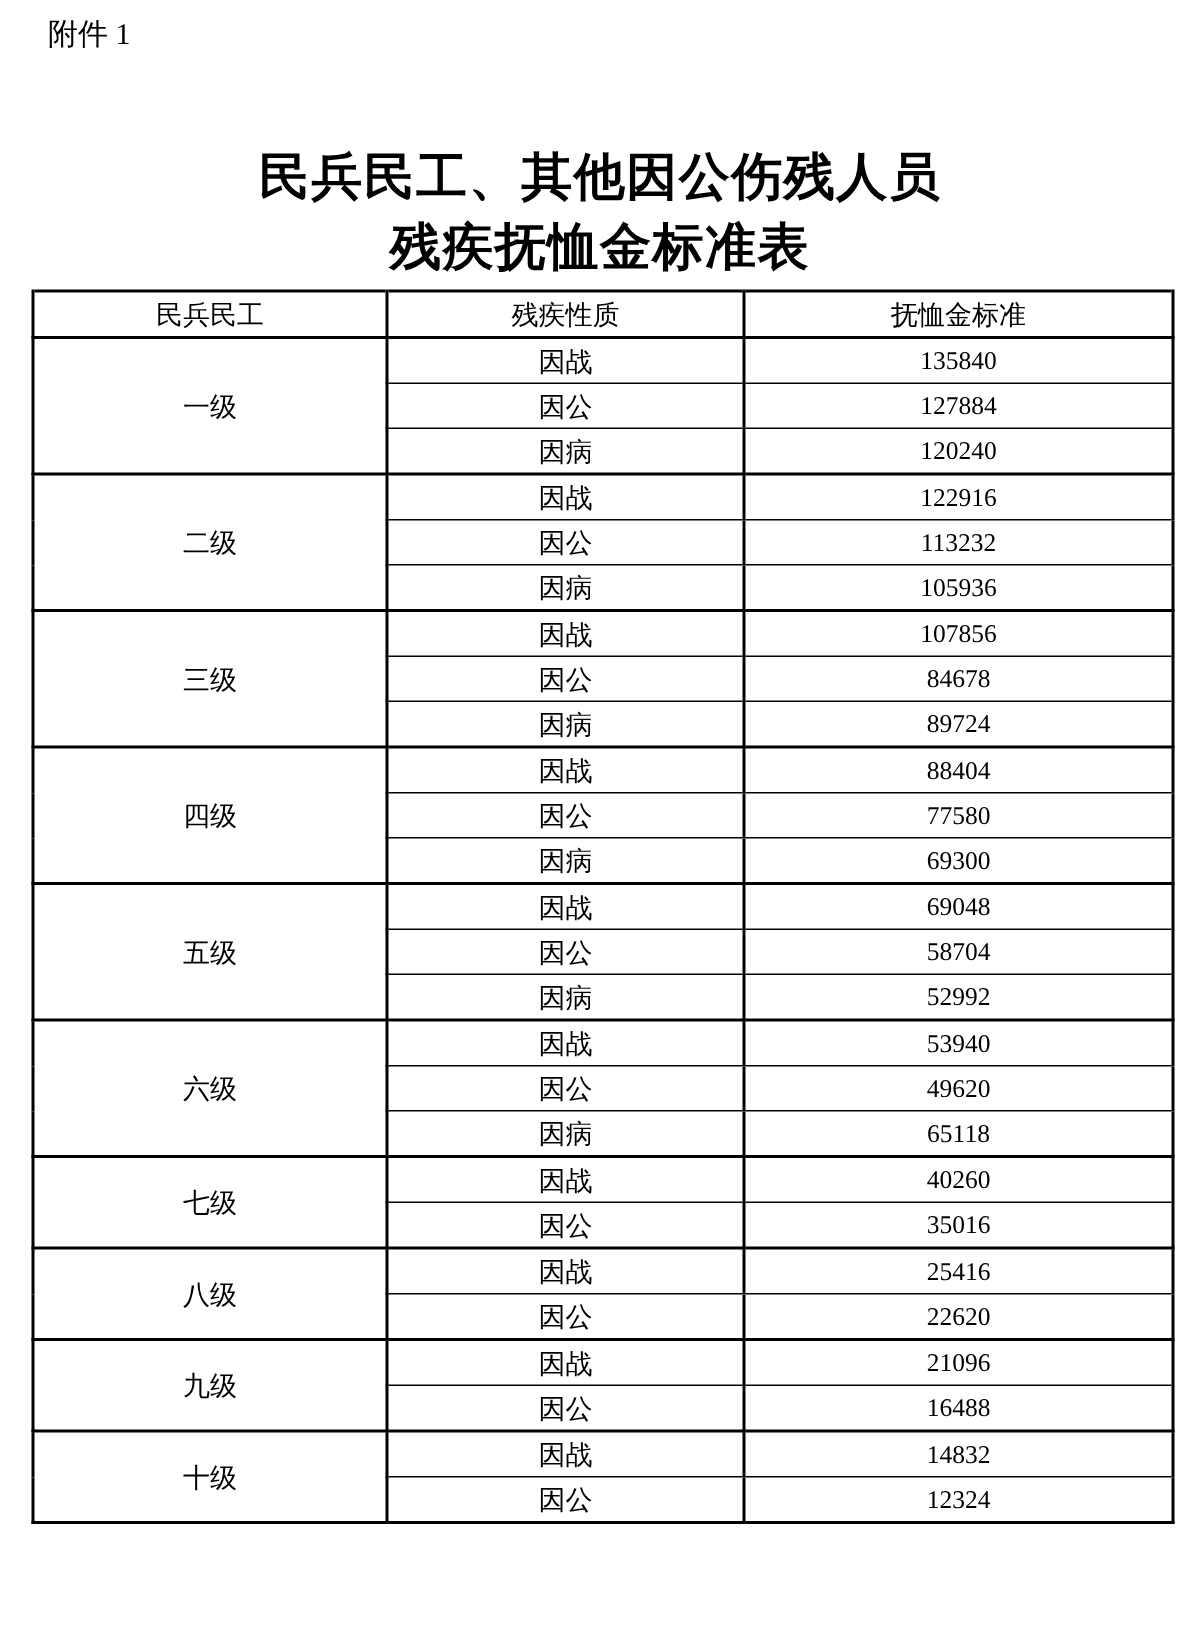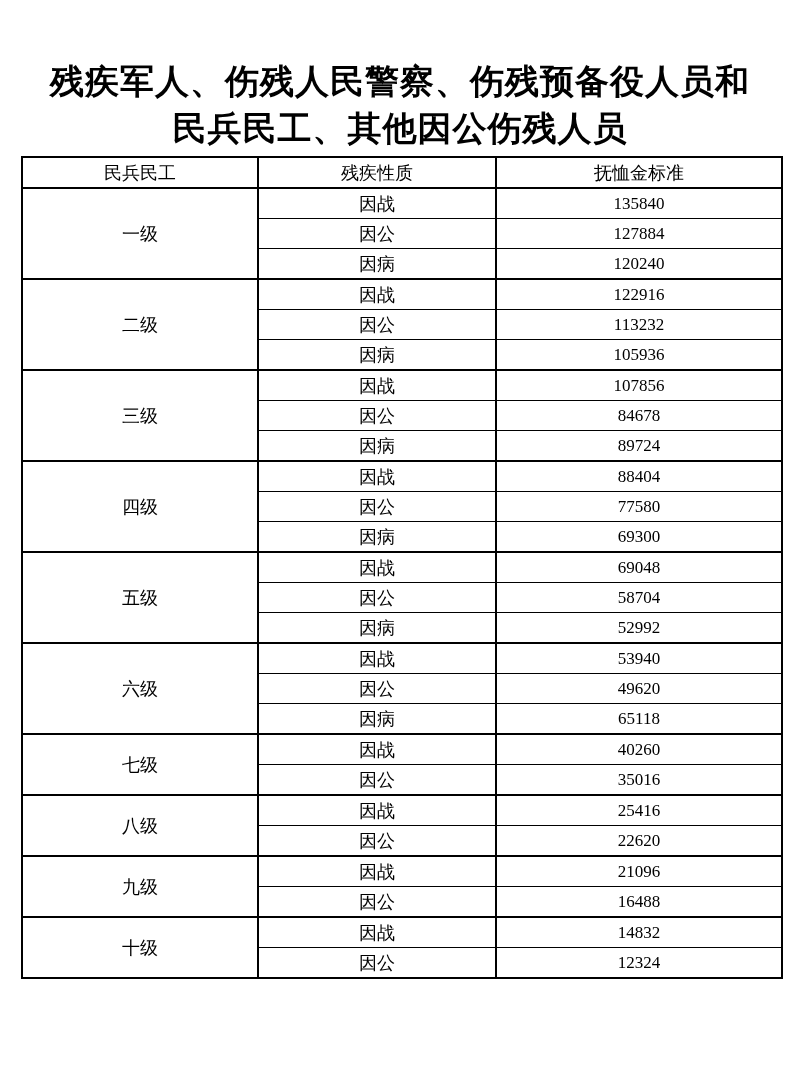--- a/index.html
+++ b/index.html
@@ -67,24 +67,25 @@
   }
   .pension-table td.amount-cell {
     font-size: 17px;
   }
 </style>
 </head>
 <body>
 
 <div class="page">
 
+  <div class="attachment">附件 1</div>
 
   <div class="title">
-    <div>残疾军人、伤残人民警察、伤残预备役人员和</div>
     <div>民兵民工、其他因公伤残人员</div>
+    <div>残疾抚恤金标准表</div>
   </div>
 
 
   <table class="pension-table">
     <colgroup>
       <col style="width:236px">
       <col style="width:238px">
       <col style="width:286px">
     </colgroup>
     <thead>

